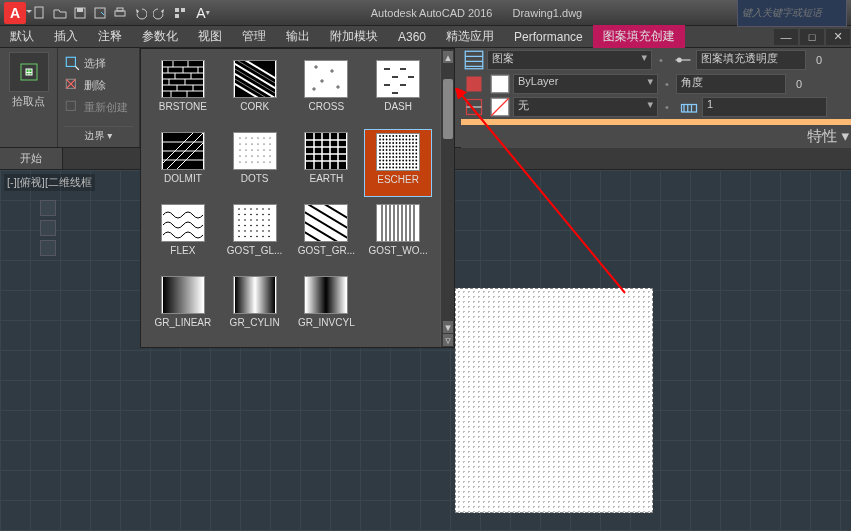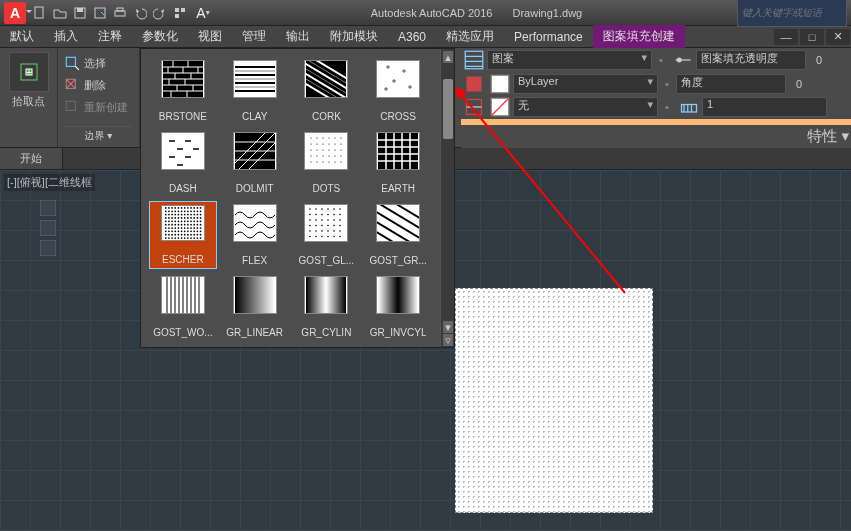--- a/index.html
+++ b/index.html
@@ -6,38 +6,38 @@
 body{background:#333;width:851px;height:531px;overflow:hidden;position:relative}
 .titlebar{height:26px;background:linear-gradient(#5a5a5a,#3a3a3a);display:flex;align-items:center;padding:0 4px;border-bottom:1px solid #222}
 .acad-logo{width:22px;height:22px;background:#e33;color:#fff;font-weight:bold;font-size:14px;display:flex;align-items:center;justify-content:center;border-radius:2px;margin-right:4px;position:relative}
 .acad-logo::after{content:"";position:absolute;right:-6px;top:8px;border:3px solid transparent;border-top-color:#ccc}
 .qat-btn{width:18px;height:18px;margin:0 1px;display:flex;align-items:center;justify-content:center;cursor:pointer}
 .qat-btn svg{width:14px;height:14px}
 .title-text{flex:1;text-align:center;color:#ddd;font-size:12px}
 .search-box{width:110px;height:28px;background:#2a3a55;border:1px solid #556;color:#8af;font-style:italic;padding:0 4px;font-size:10px}
 .menubar{height:22px;background:#444;display:flex;align-items:center;border-bottom:1px solid #222}
 .menu-item{padding:3px 10px;color:#ddd;cursor:pointer;font-size:12px}
-.menu-item.active{background:#701a75}
+.menu-item.active{background:#be185d}
 .win-btn{width:24px;height:16px;background:#333;margin:0 1px;display:flex;align-items:center;justify-content:center;cursor:pointer}
 .ribbon{height:100px;background:#4a4a4a;display:flex;border-bottom:1px solid #222;position:relative}
 .ribbon-panel{border-right:1px solid #333;padding:4px 6px;display:flex;flex-direction:column}
 .panel-left{width:58px;align-items:center}
 .panel-left .big-btn{width:40px;height:40px;background:#3a3a3a;border:1px solid #555;display:flex;align-items:center;justify-content:center;margin-bottom:2px}
 .panel-label{text-align:center;font-size:10px;color:#ccc;margin-top:auto;width:100%;border-top:1px solid #555;padding-top:2px}
 .panel-mid{width:82px}
 .small-btn{display:flex;align-items:center;height:20px;cursor:pointer;margin:1px 0}
 .small-btn .ico{width:16px;height:16px;margin-right:4px;display:flex;align-items:center;justify-content:center}
 .small-btn.disabled{opacity:.5}
 .pattern-panel{position:absolute;left:140px;top:48px;width:315px;height:300px;background:#4d4d4d;border:1px solid #222;z-index:50;display:flex}
 .pattern-grid{flex:1;padding:8px;display:grid;grid-template-columns:repeat(4,1fr);gap:4px 4px;align-content:start;overflow:hidden}
 .pattern-item{display:flex;flex-direction:column;align-items:center;cursor:pointer;padding:3px;height:68px}
 .pattern-item.sel{background:#c2410c;border:1px solid #8cf}
 .swatch{width:44px;height:38px;background:#fff;border:1px solid #888;display:flex;align-items:center;justify-content:center;overflow:hidden}
 .swatch svg{width:100%;height:100%}
-.pattern-item .lbl{font-size:10px;color:#ddd;margin-top:13px;white-space:nowrap;overflow:hidden;max-width:64px;text-overflow:ellipsis}
+.pattern-item .lbl{font-size:10px;color:#ddd;margin-top:3px;white-space:nowrap;overflow:hidden;max-width:64px;text-overflow:ellipsis}
 .scrollbar{width:14px;background:#3a3a3a;border-left:1px solid #555;position:relative}
 .scrollbar .thumb{position:absolute;top:30px;left:2px;width:10px;height:60px;background:#888;border-radius:2px}
 .scrollbar .arr{position:absolute;left:2px;width:10px;height:12px;background:#666;display:flex;align-items:center;justify-content:center}
 .props-panel{position:absolute;right:0;top:48px;width:390px;height:100px;background:#4a4a4a;display:flex;flex-direction:column}
 .prop-row{display:flex;align-items:center;height:24px;margin:1px 0}
 .prop-ico{width:20px;height:20px;margin:0 3px;display:flex;align-items:center;justify-content:center}
 .prop-dropdown{flex:1;height:20px;background:#333;border:1px solid #555;display:flex;align-items:flex-start;padding:0 4px;position:relative;max-width:165px}
 .prop-dropdown::after{content:"▾";position:absolute;right:4px;color:#aaa}
 .prop-sep{width:18px;display:flex;align-items:center;justify-content:center;color:#888}
 .prop-input{height:20px;background:#333;border:1px solid #555;padding:0 4px;color:#ccc;flex:1}
@@ -181,32 +181,20 @@
         <div class="swatch">
           <svg viewBox="0 0 40 36">
             <rect width="40" height="36" fill="#000"></rect>
             <g stroke="#fff" stroke-width="1">
               <path d="M0 6h40M0 12h40M0 18h40M0 24h40M0 30h40"></path>
               <path d="M10 0v6M25 0v6M5 6v6M20 6v6M35 6v6M12 12v6M28 12v6M6 18v6M22 18v6M14 24v6M30 24v6M8 30v6M24 30v6"></path>
             </g>
           </svg>
         </div>
         <div class="lbl">BRSTONE</div>
-      </div>
-      <div class="pattern-item">
-        <div class="swatch">
-          <svg viewBox="0 0 40 36">
-            <rect width="40" height="36" fill="#fff"></rect>
-            <g stroke="#000">
-              <path d="M0 6h40M0 14h40M0 22h40M0 30h40" stroke-width="2"></path>
-              <path d="M0 10h40M0 18h40M0 26h40" stroke-width="0.5"></path>
-            </g>
-          </svg>
-        </div>
-        <div class="lbl">CLAY</div>
       </div>
       <div class="pattern-item">
         <div class="swatch">
           <svg viewBox="0 0 40 36">
             <rect width="40" height="36" fill="#000"></rect>
             <g stroke="#fff">
               <path d="M-5 10l50 30M-5 0l50 30M-5 -10l50 30M-5 20l50 30" stroke-width="2"></path>
               <path d="M-5 5l50 30M-5 15l50 30M-5 -5l50 30" stroke-width="0.5"></path>
             </g>
           </svg>

